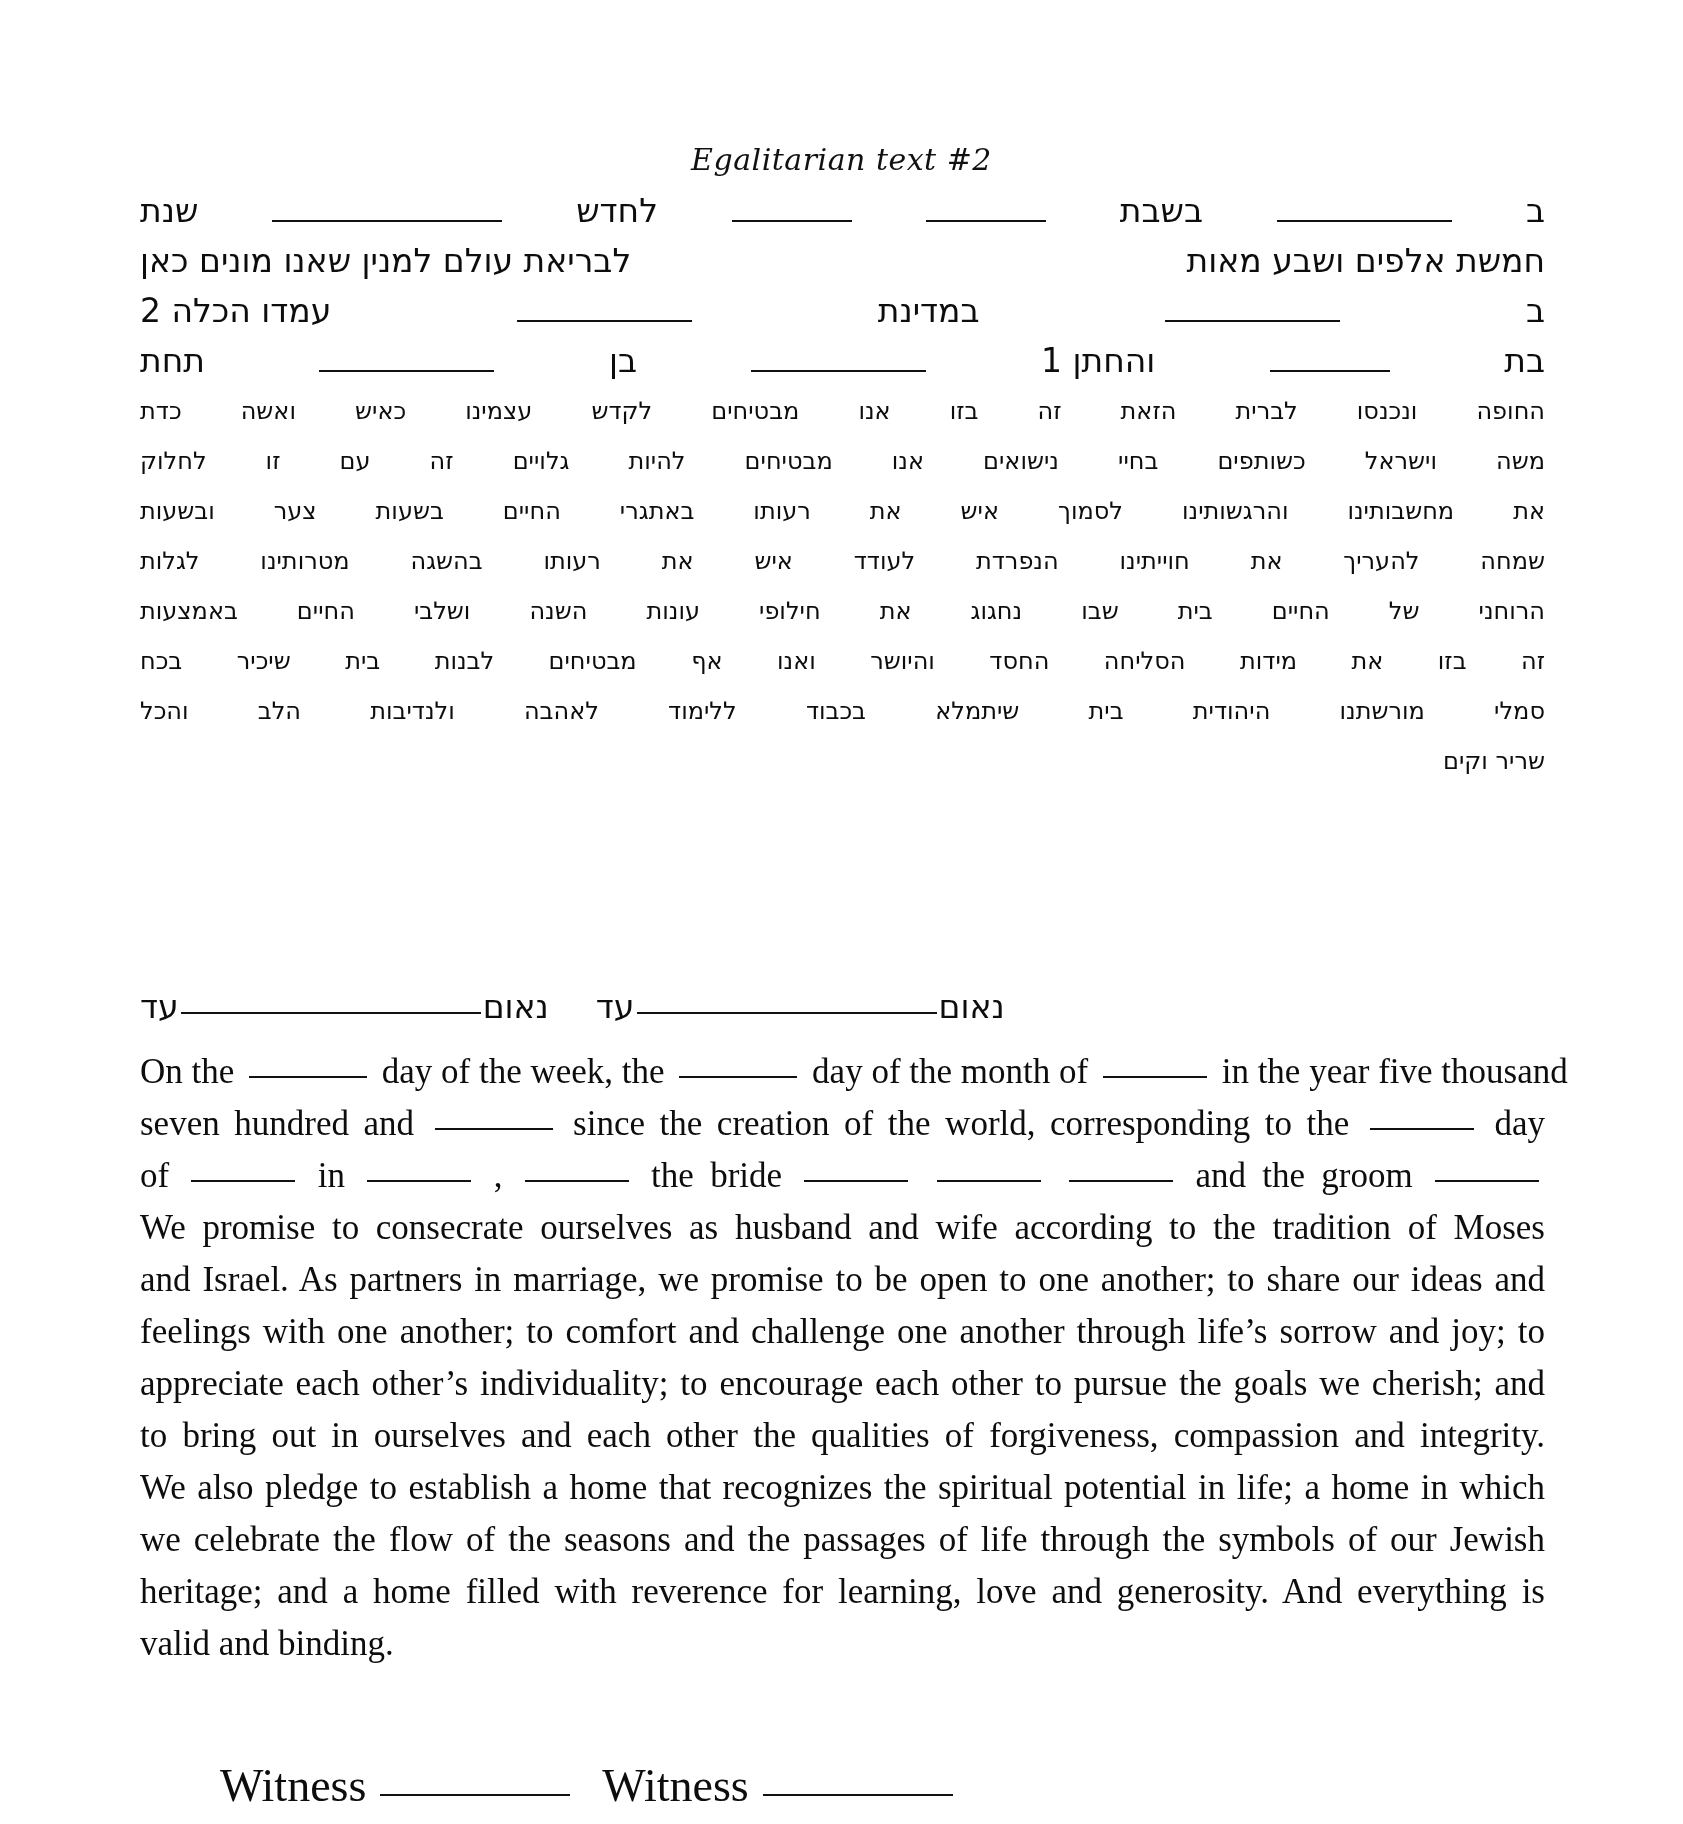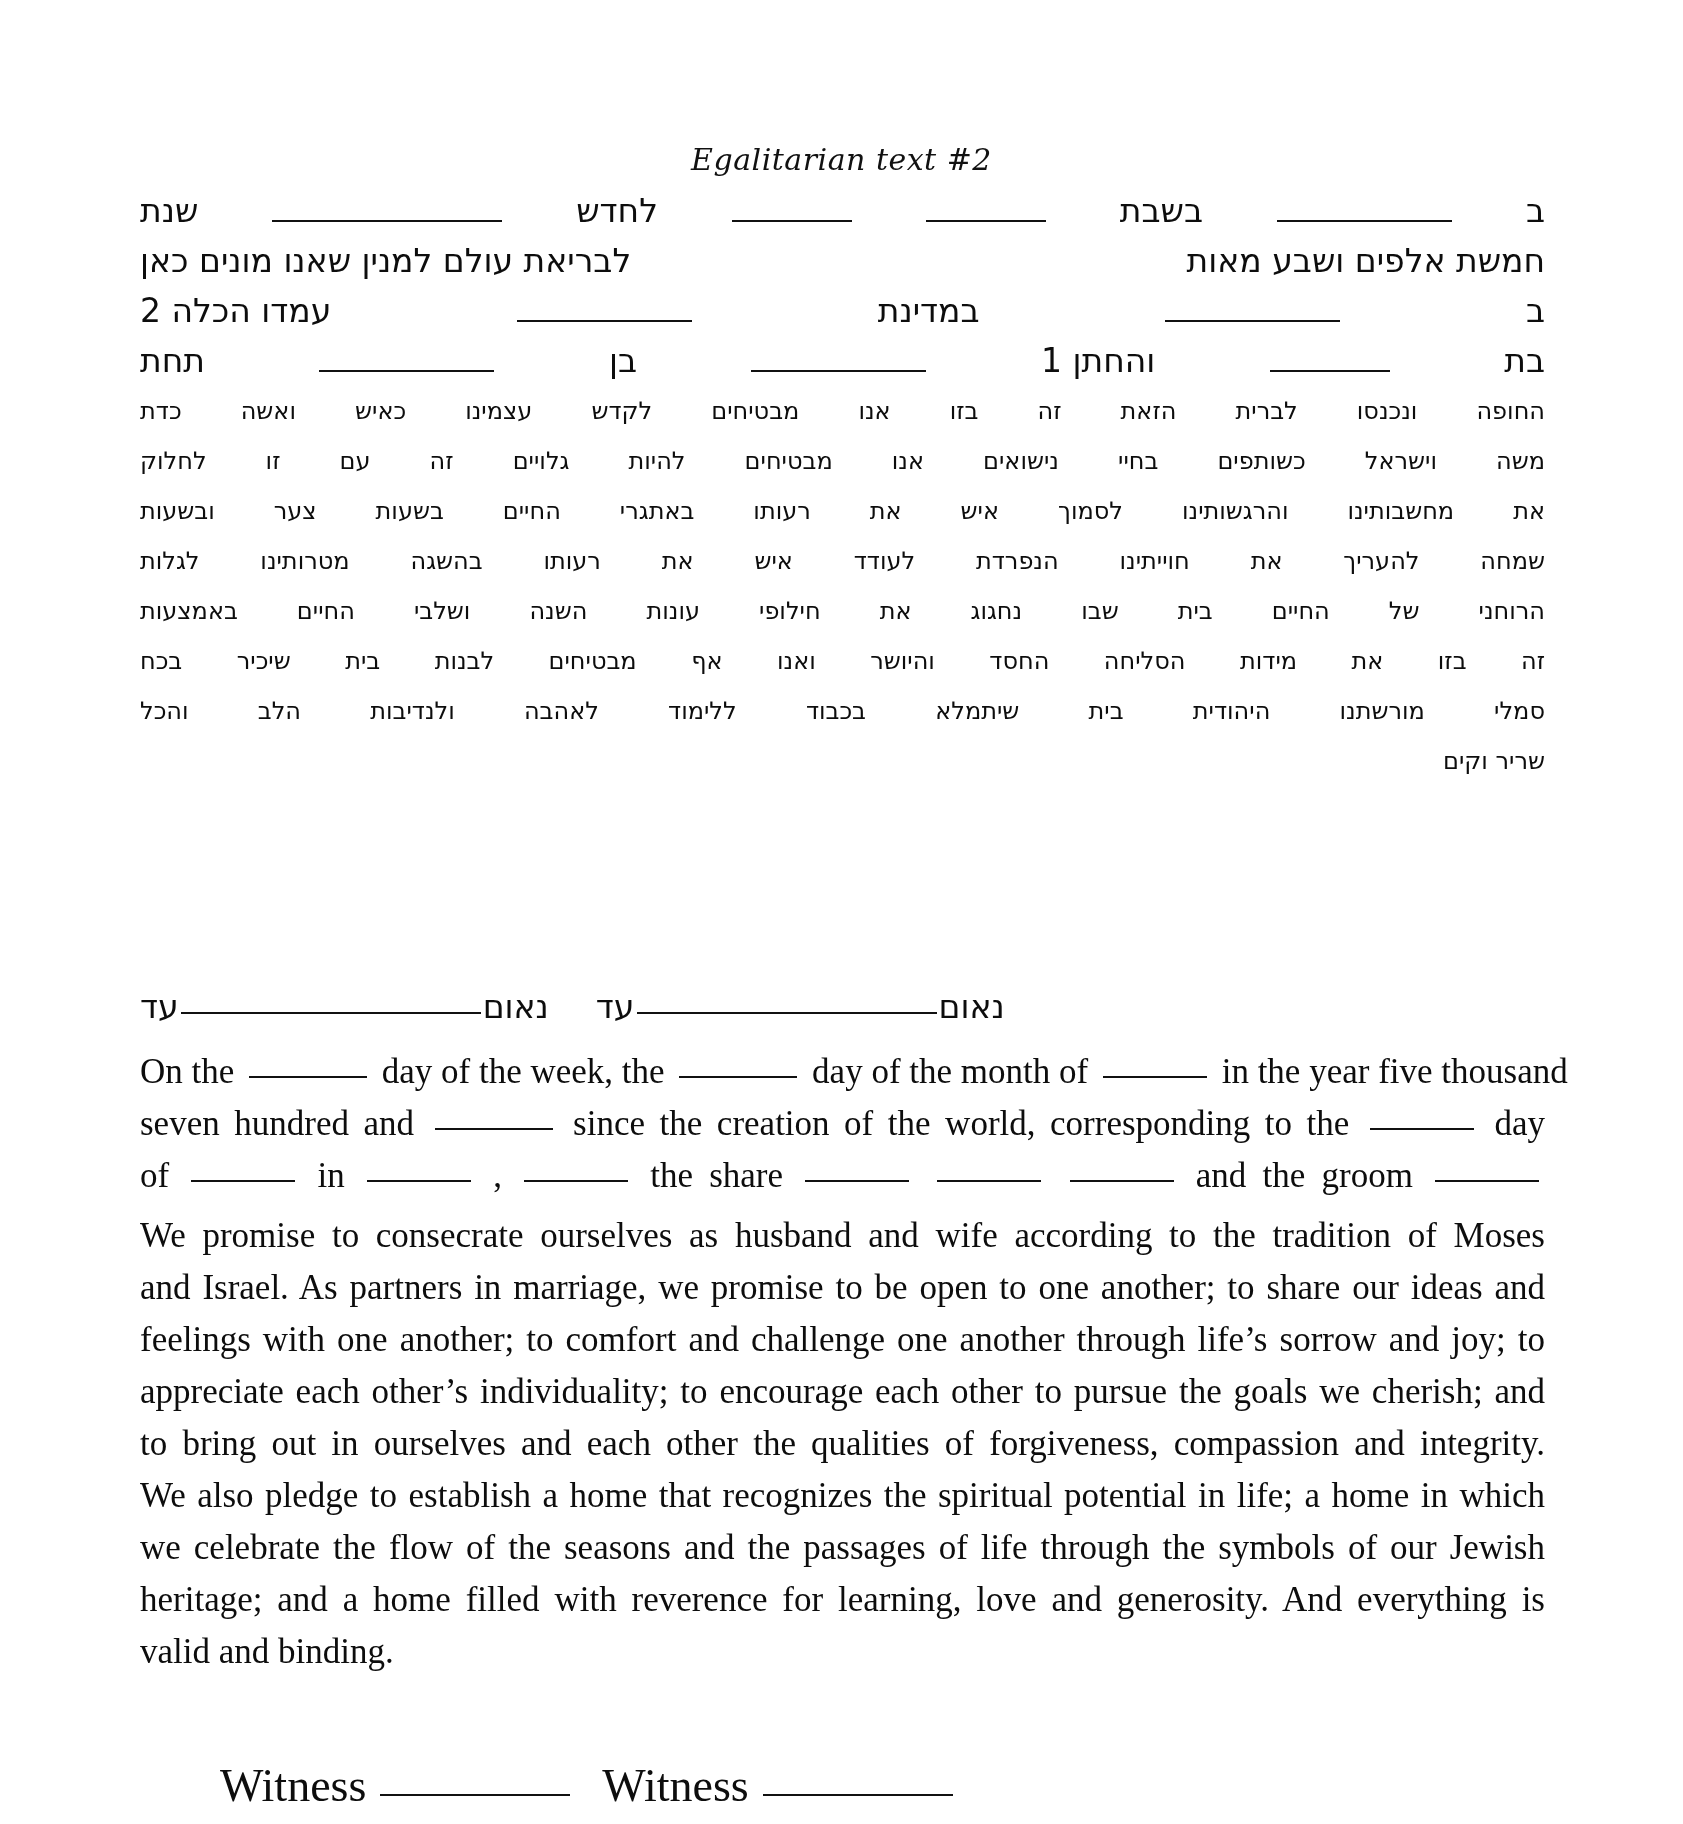--- a/index.html
+++ b/index.html
@@ -154,21 +154,21 @@
     display: inline-block;
     border-bottom: 2px solid #111;
     height: 0;
     vertical-align: 5px;
     margin: 0 6px;
   }
   .er-sm { width: 104px; }
   .er-md { width: 118px; }
 
   .eng-para {
-    margin-top: 8px;
+    margin-top: 0;
   }
 
   
   .witness-row {
     position: absolute;
     left: 140px;
     top: 1762px;
     width: 1405px;
     font-family: "Liberation Serif", "DejaVu Serif", serif;
     font-size: 46px;
@@ -280,21 +280,21 @@
       <span>day</span>
     </div>
 
     <div class="eng-justified">
       <span>of</span>
       <span class="eng-rule er-sm"></span>
       <span>in</span>
       <span class="eng-rule er-sm"></span>
       <span>,</span>
       <span class="eng-rule er-sm"></span>
-      <span>the share</span>
+      <span>the bride</span>
       <span class="eng-rule er-sm"></span>
       <span class="eng-rule er-sm"></span>
       <span class="eng-rule er-sm"></span>
       <span>and the groom</span>
       <span class="eng-rule er-sm"></span>
     </div>
 
 
     <div class="eng-para">
       <span class="eng-justified">We promise to consecrate ourselves as husband and wife according to the tradition of Moses</span>

